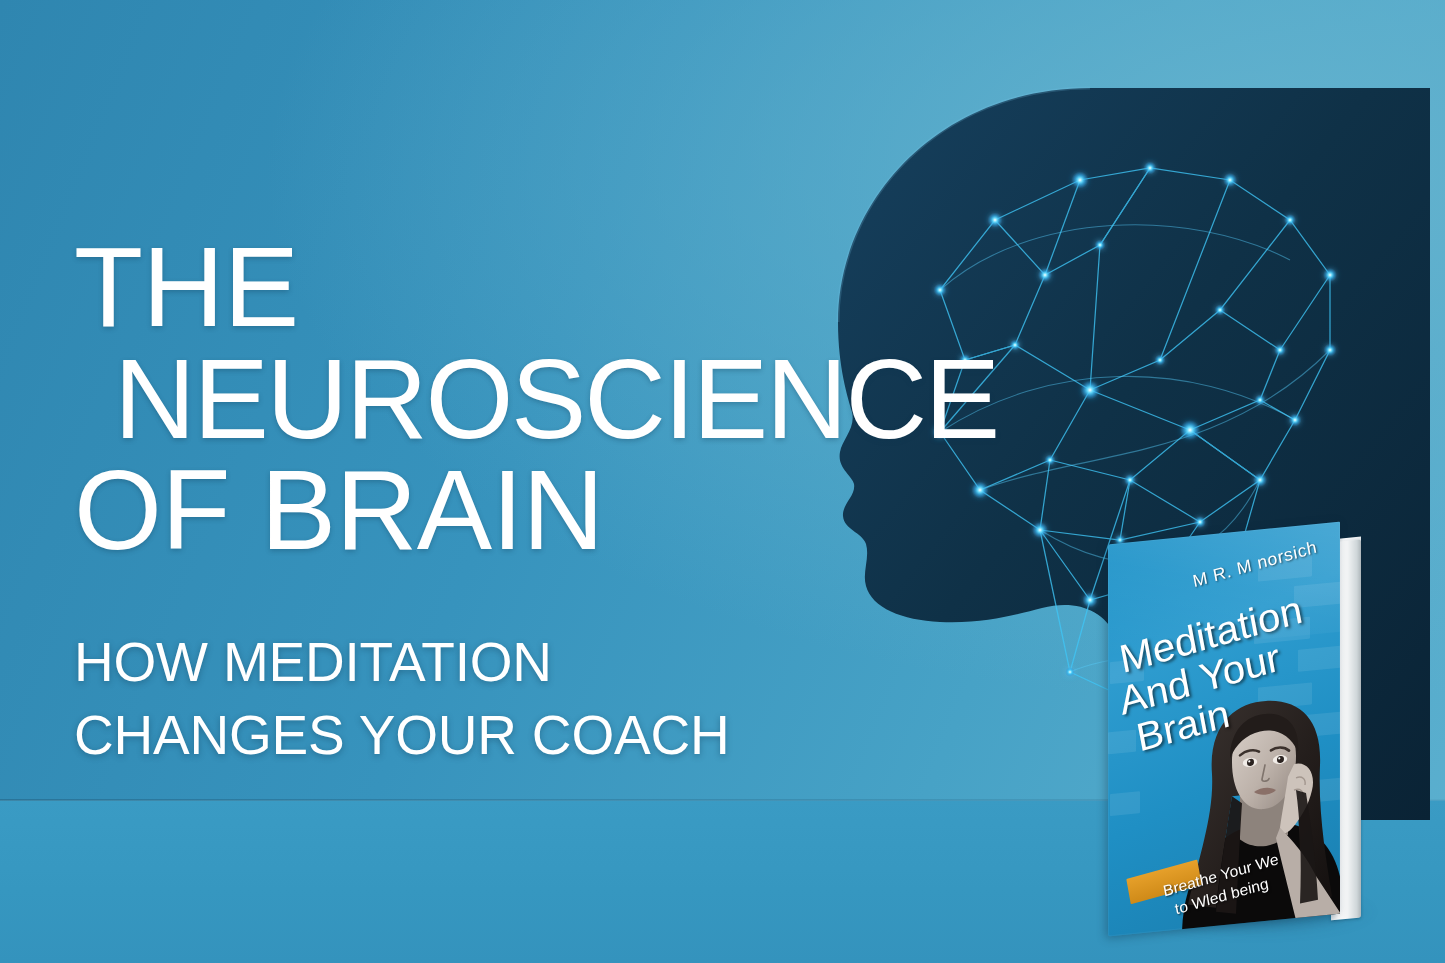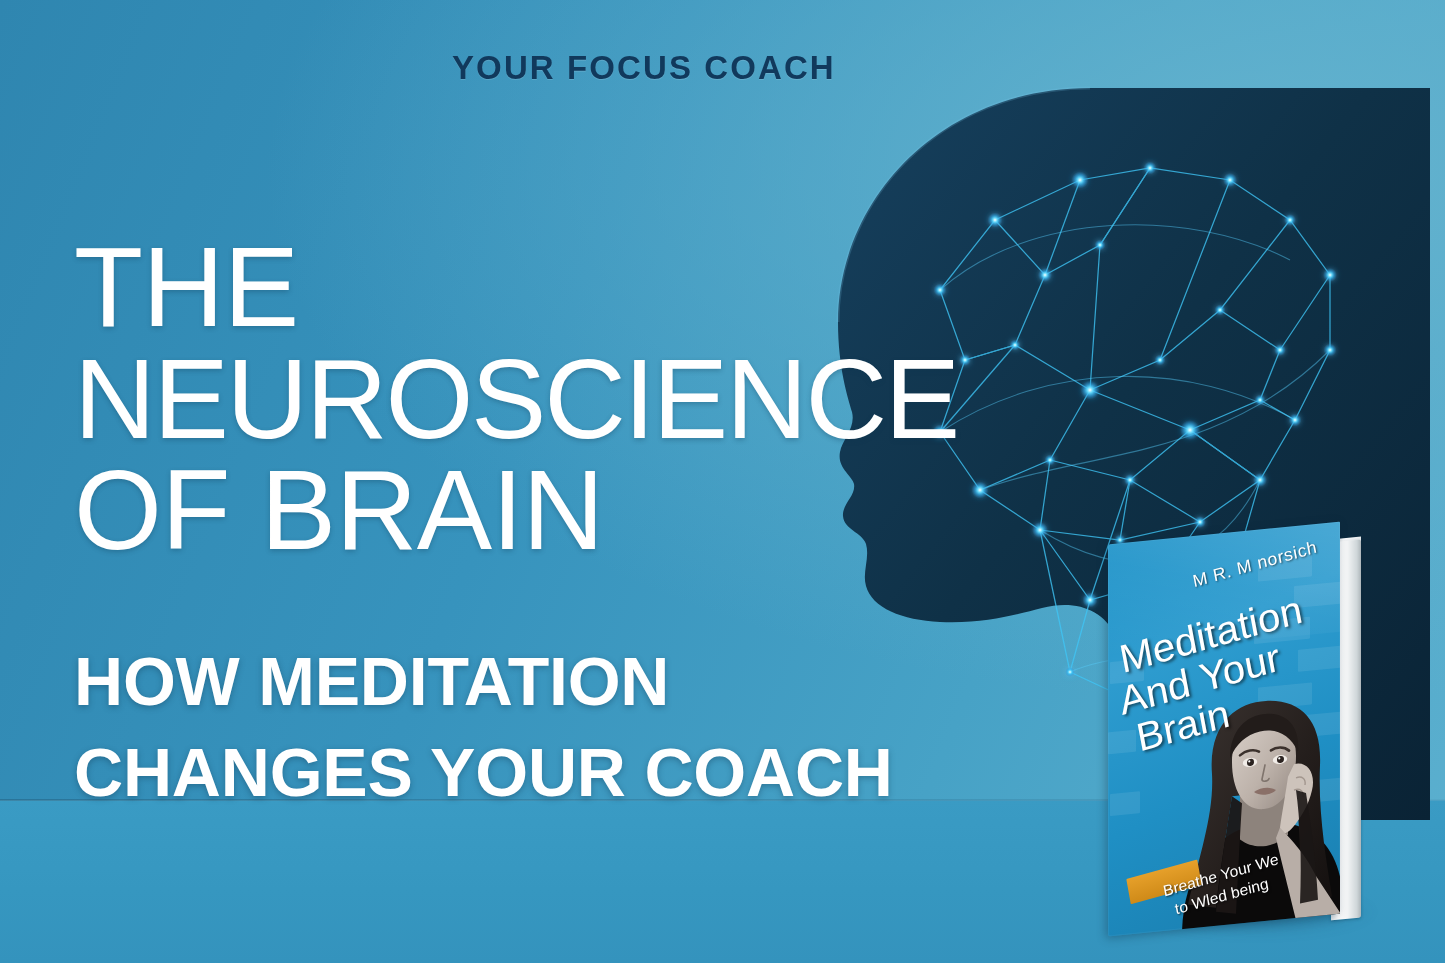--- a/index.html
+++ b/index.html
@@ -38,28 +38,28 @@
   #headline{
     position:absolute;left:74px;top:156px;width:930px;
     color:#ffffff;
     font-weight:300;
     font-size:113px;
     line-height:0.99;
     letter-spacing:-0.5px;
     text-shadow:0 2px 5px rgba(12,52,78,.30);
   }
   #headline .ln{display:block;white-space:nowrap;}
-  #headline .ln.l2{letter-spacing:-2.2px;}
+  #headline .ln.l2{letter-spacing:-2.2px;margin-left:40px;}
 
   
   #subhead{
     position:absolute;left:74px;top:580px;width:860px;
     color:#ffffff;
-    font-weight:bold;
-    font-size:68px;
+    font-weight:normal;
+    font-size:55px;
     line-height:1.33;
     letter-spacing:-0.2px;
     text-shadow:0 2px 6px rgba(12,52,78,.38);
   }
   #subhead .ln{display:block;white-space:nowrap;}
 
   
   #headwrap{position:absolute;left:790px;top:60px;width:640px;height:760px;}
   #headwrap svg{display:block;width:100%;height:100%;overflow:visible;}
 
@@ -260,21 +260,20 @@
         <circle cx="470" cy="420" r="7" fill="url(#nodeGlow)"></circle>
         <circle cx="300" cy="540" r="7.5" fill="url(#nodeGlow)"></circle>
         <circle cx="370" cy="520" r="5.5" fill="url(#nodeGlow)"></circle>
         <circle cx="430" cy="560" r="6.5" fill="url(#nodeGlow)"></circle>
         <circle cx="280" cy="612" r="5" fill="url(#nodeGlow)"></circle>
         <circle cx="340" cy="640" r="7" fill="url(#nodeGlow)"></circle>
       </g>
     </svg>
   </div>
 
-  <div id="eyebrow">YOUR FOCUS COACH</div>
 
   <h1 id="headline">
     <span class="ln l1">THE</span>
     <span class="ln l2">NEUROSCIENCE</span>
     <span class="ln l3">OF BRAIN</span>
   </h1>
 
   <h2 id="subhead">
     <span class="ln">HOW MEDITATION</span>
     <span class="ln">CHANGES YOUR COACH</span>

